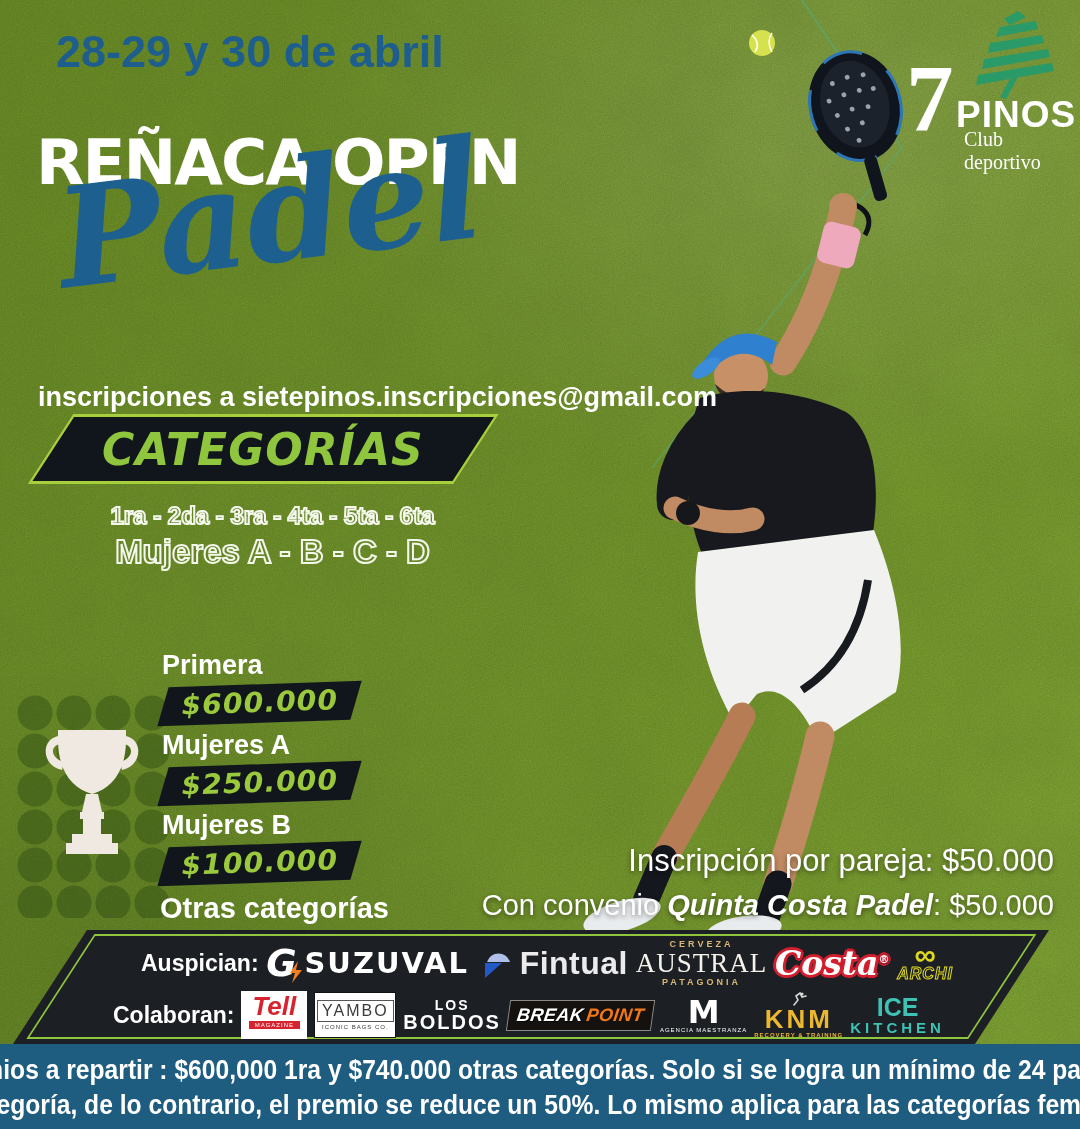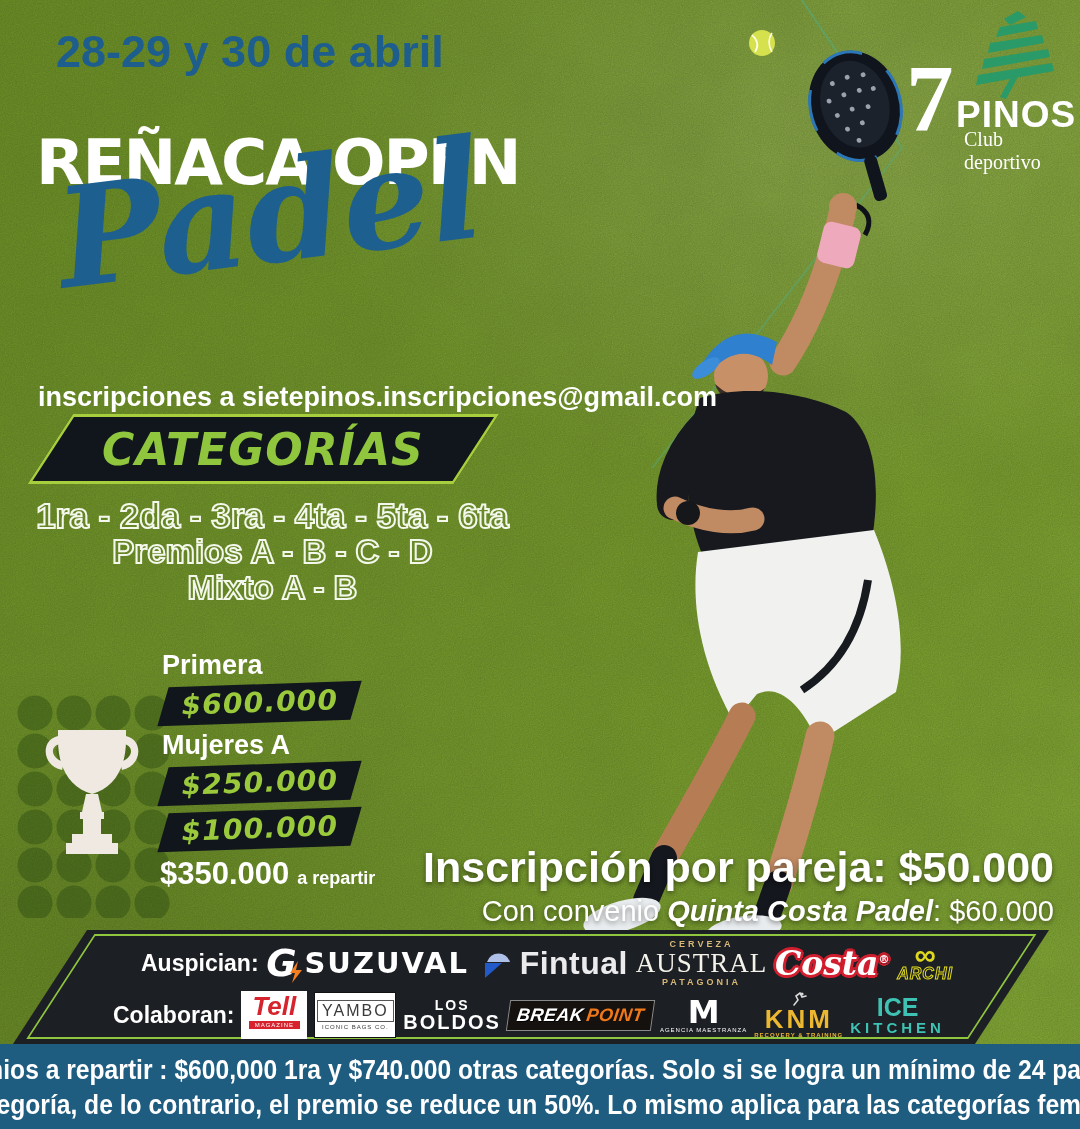--- a/index.html
+++ b/index.html
@@ -31,41 +31,41 @@
         font-size:20px;}
   .logo svg{position:absolute;left:80px;top:0;}
   
   .cat-banner{position:absolute;left:73px;top:414px;width:420px;height:64px;z-index:6;
         background:#10161c;border:3px solid #a6ce3d;transform:skewX(-33deg);
         transform-origin:top left;display:flex;align-items:center;justify-content:center;}
   .cat-banner span{display:inline-block;transform:skewX(33deg);font-family:"DejaVu Sans",sans-serif;
         font-style:italic;font-weight:bold;font-size:44px;letter-spacing:1px;color:#8fc63e;}
   .cat-lines{position:absolute;left:0;top:498px;width:545px;z-index:6;text-align:center;
         color:transparent;-webkit-text-stroke:2px #f4f8ec;font-weight:bold;line-height:36px;}
-  .cat-lines .l1{font-size:35px;text-align:center;}
+  .cat-lines .l1{font-size:24px;text-align:center;}
   .cat-lines .l2,.cat-lines .l3{font-size:33px;}
   
   .dots{position:absolute;left:16px;top:694px;width:157px;height:224px;z-index:2;
         background-image:radial-gradient(circle at 19px 19px, rgba(35,66,14,.38) 17px, rgba(35,66,14,0) 18px);
         background-size:39px 38px;}
   .trophy{position:absolute;left:42px;top:728px;z-index:3;}
   
   .prizes{position:absolute;left:158px;top:650px;z-index:6;}
   .prize-label{font-size:27px;font-weight:bold;color:#fff;margin:0 0 4px 4px;line-height:30px;}
   .amount-banner{display:inline-block;background:#10161c;padding:2px 18px 4px 18px;margin:0 0 7px 6px;
         transform:skewX(-18deg) rotate(-2deg);}
   .amount-banner span{display:inline-block;transform:skewX(18deg);font-family:"DejaVu Sans",sans-serif;
         font-style:italic;font-weight:bold;font-size:28px;letter-spacing:1px;color:#9aca3c;}
   .other-label{font-size:29px;font-weight:bold;color:#fff;margin:2px 0 2px 2px;}
   .other-amount{font-size:31px;font-weight:bold;color:#fff;margin-left:2px;}
   .other-note{font-size:18px;font-weight:bold;color:#fff;margin-left:8px;}
   
   .inscription{position:absolute;right:26px;top:843px;z-index:6;text-align:right;color:#fff;
         text-shadow:0 2px 5px rgba(0,0,0,.45);}
-  .inscription .i1{font-size:43px;font-weight:bold;margin-bottom:3px;}
+  .inscription .i1{font-size:31px;font-weight:normal;margin-bottom:10px;}
   .inscription .i2{font-size:29px;}
   .inscription .i2 .partner{font-weight:bold;font-style:italic;}
   
   .sponsor-bar{position:absolute;left:13px;top:930px;width:962px;height:114px;z-index:7;
         background:#1c1f23;transform:skewX(-33deg);transform-origin:0 114px;}
   .sponsor-border{position:absolute;left:10px;right:10px;top:4px;bottom:5px;border:2px solid #8fc63e;}
   .bar-content{position:absolute;left:0;top:0;width:962px;height:114px;
         transform:skewX(33deg);transform-origin:0 114px;}
   .srow{position:absolute;display:flex;align-items:center;justify-content:space-between;}
   .srow1{left:128px;top:8px;width:812px;height:50px;}
@@ -210,22 +210,21 @@
   <div class="title-main">REÑACA OPEN</div>
   <div class="title-script">Padel</div>
 
   <div class="email">inscripciones a sietepinos.inscripciones@gmail.com</div>
 
   <div class="cat-banner">
     <span>CATEGORÍAS</span>
   </div>
   <div class="cat-lines">
     <div class="l1">1ra - 2da - 3ra - 4ta - 5ta - 6ta</div>
-    <div class="l2">Premios A - B - C - D</div>
-    <div class="l3">Mixto A - B</div>
+    <div class="l2">Mujeres A - B - C - D</div>
   </div>
 
   <div class="dots"></div>
   <svg class="trophy" width="100" height="132" viewBox="0 0 100 132">
     <g fill="#efe9e2">
       <path d="M16 2 H84 V12 C84 40 72 60 50 66 C28 60 16 40 16 12 Z"></path>
       <path d="M16 8 C-2 12 0 38 20 42 L22 34 C8 30 8 18 18 16 Z"></path>
       <path d="M84 8 C102 12 100 38 80 42 L78 34 C92 30 92 18 82 16 Z"></path>
       <path d="M44 66 H56 L60 84 H40 Z"></path>
       <rect x="38" y="84" width="24" height="7"></rect>
@@ -233,29 +232,31 @@
       <rect x="30" y="106" width="40" height="9"></rect>
       <rect x="24" y="115" width="52" height="11"></rect>
     </g>
   </svg>
 
   <div class="prizes">
     <div class="prize-label">Primera</div>
     <div><span class="amount-banner"><span>$600.000</span></span></div>
     <div class="prize-label">Mujeres A</div>
     <div><span class="amount-banner"><span>$250.000</span></span></div>
+    <div class="prize-label">Mujeres B</div>
     <div><span class="amount-banner"><span>$100.000</span></span></div>
+    <div class="other-label">Otras categorías</div>
     <div>
       <span class="other-amount">$350.000</span><span class="other-note">a repartir</span>
     </div>
   </div>
 
   <div class="inscription">
     <div class="i1">Inscripción por pareja: $50.000</div>
-    <div class="i2"><span>Con convenio </span><span class="partner">Quinta Costa Padel</span><span>: $60.000</span></div>
+    <div class="i2"><span>Con convenio </span><span class="partner">Quinta Costa Padel</span><span>: $50.000</span></div>
   </div>
 
   <div class="sponsor-bar">
     <div class="sponsor-border"></div>
     <div class="bar-content">
       <div class="srow srow1">
         <span class="slabel">Auspician:</span>
         <span class="gatorade"><span>G</span><svg width="16" height="22" viewBox="0 0 16 22">
               <path d="M10 0 L2 12 H7 L4 22 L14 9 H8 Z" fill="#f57e20"></path>
             </svg></span>

